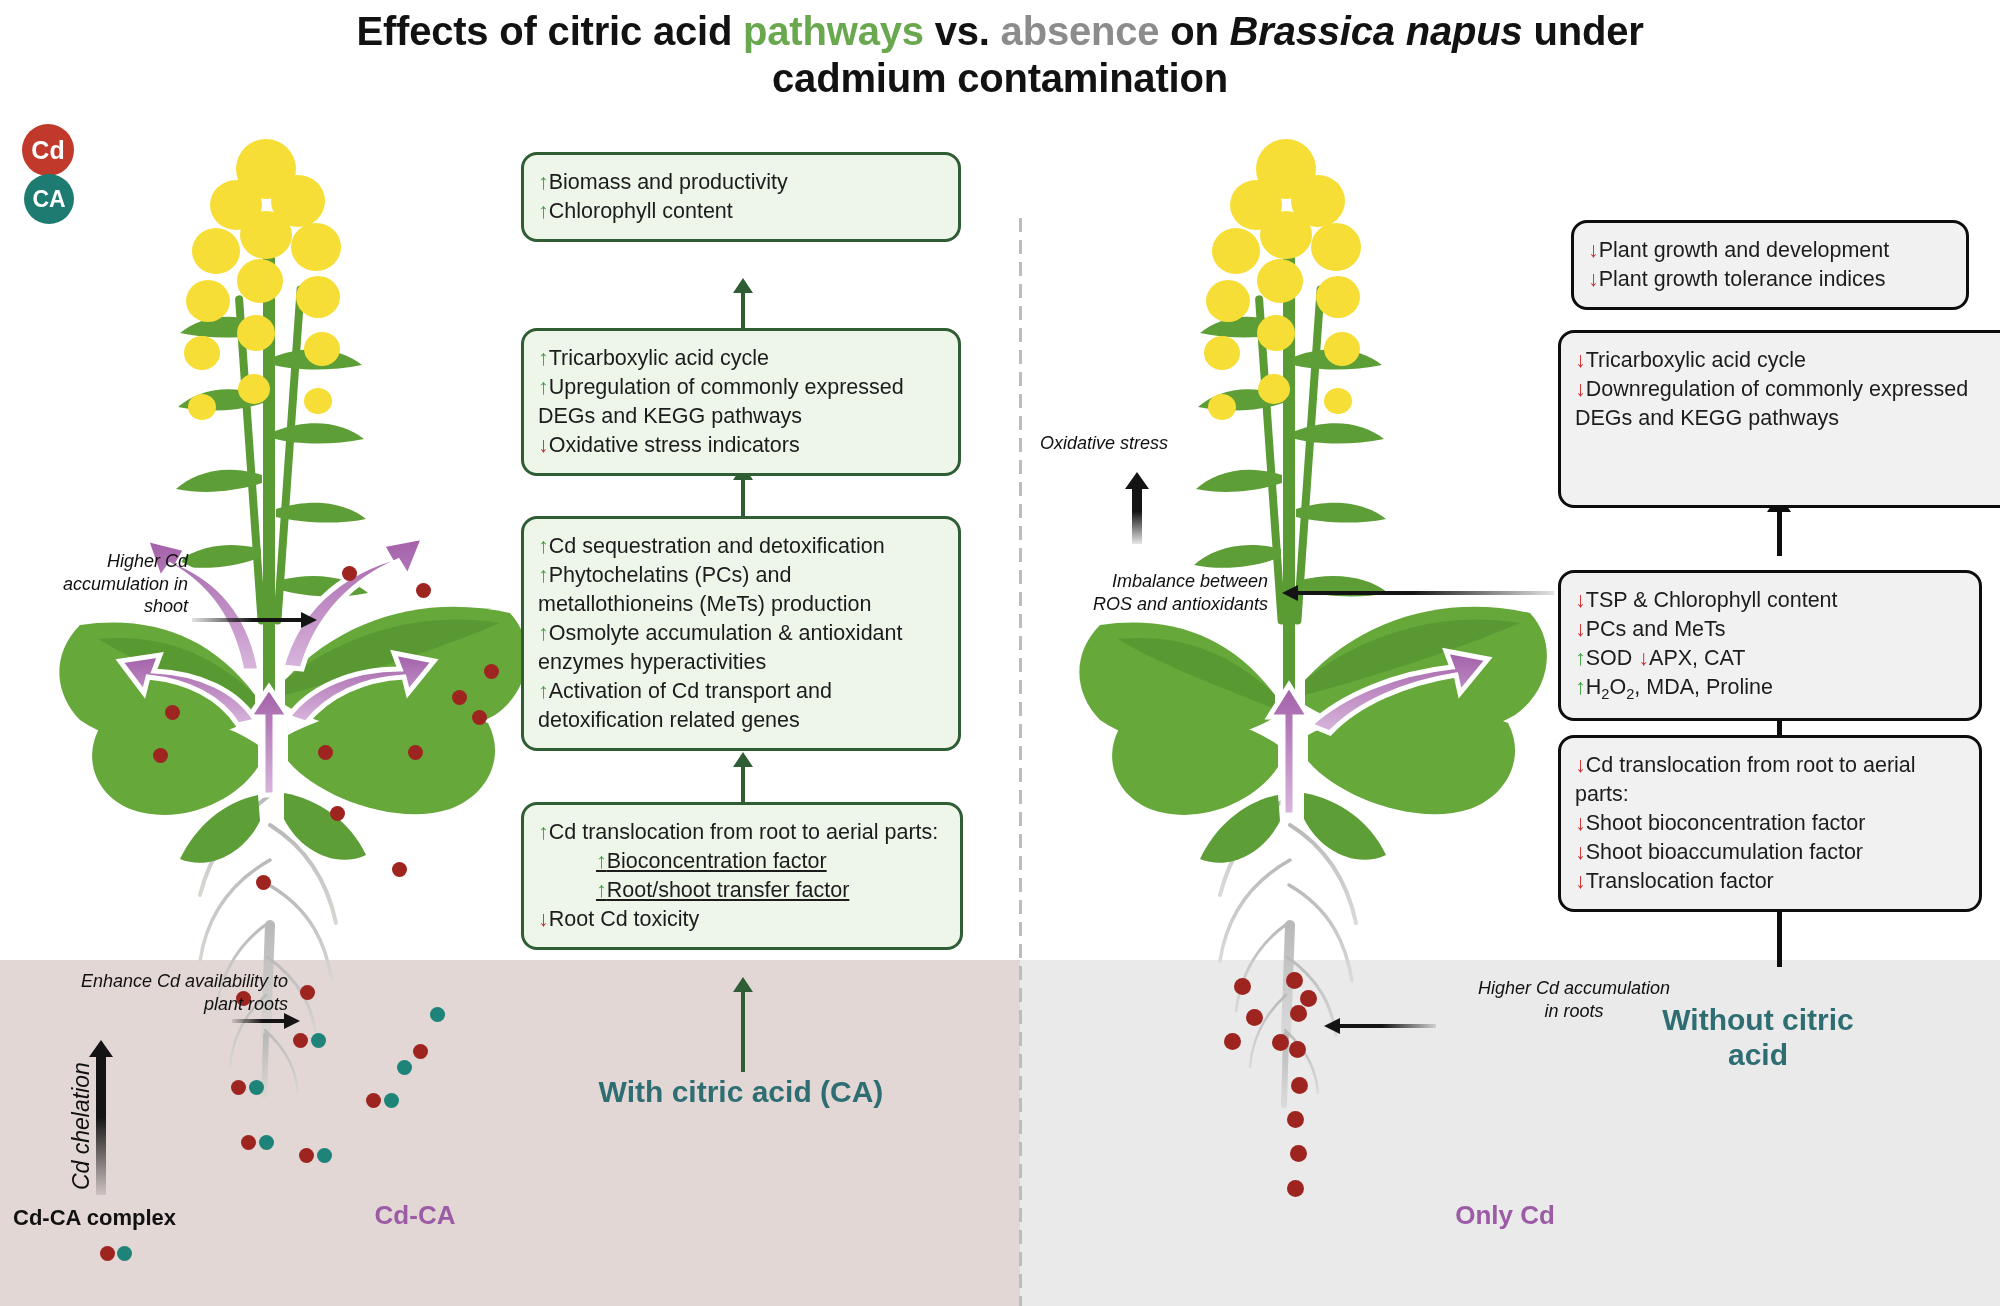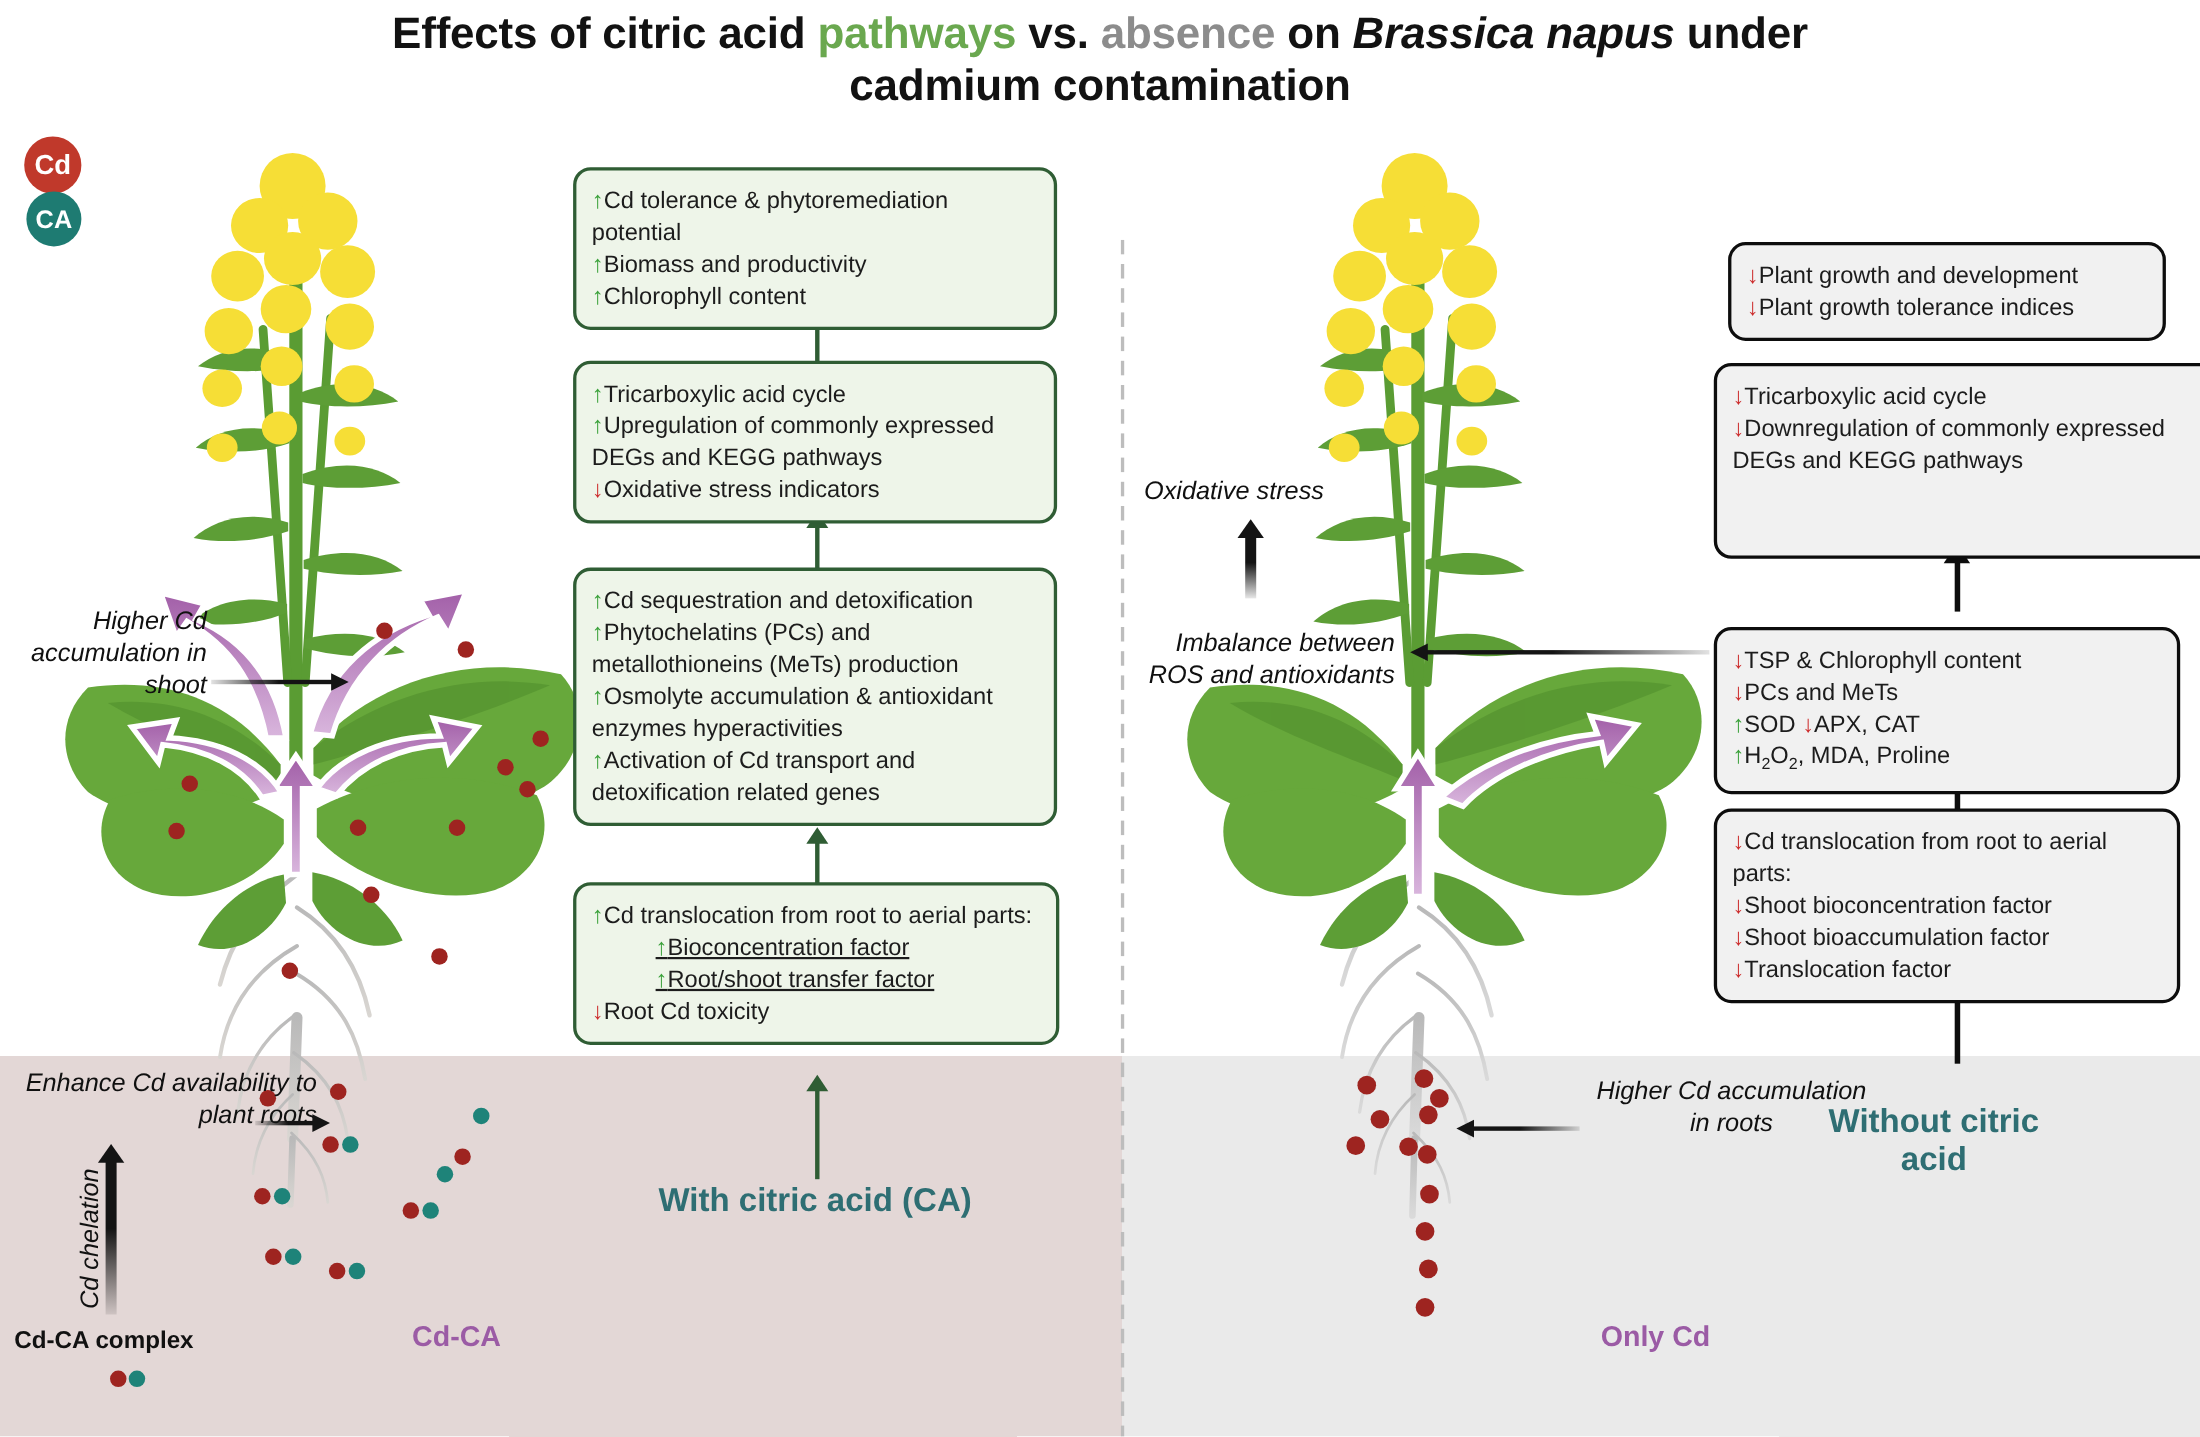--- a/index.html
+++ b/index.html
@@ -46,21 +46,21 @@
 
   
   .conn{position:absolute;background:#2f5d34;width:4px;}
   .conn.k{background:#0d0d0d;width:5px;}
   .tri{position:absolute;width:0;height:0;
     border-left:10px solid transparent;border-right:10px solid transparent;
     border-bottom:15px solid #2f5d34;}
   .tri.k{border-left-width:12px;border-right-width:12px;border-bottom:18px solid #0d0d0d;}
 
   
-  .ann{position:absolute;font-style:italic;font-size:23px;color:#101010;line-height:1.25;}
+  .ann{position:absolute;font-style:italic;font-size:18px;color:#101010;line-height:1.25;}
   .ann.r{text-align:right;}
 
   
   .parrow{position:absolute;height:8px;}
   .parrow .shaft{position:absolute;top:2px;height:4px;left:0;right:13px;
     background:linear-gradient(90deg,rgba(20,20,20,.12),#141414 55%);}
   .parrow .head{position:absolute;right:0;top:-4px;width:0;height:0;
     border-top:8px solid transparent;border-bottom:8px solid transparent;
     border-left:16px solid #141414;}
   .parrow.left .shaft{background:linear-gradient(270deg,rgba(20,20,20,.12),#141414 55%);
@@ -335,21 +335,20 @@
   <div class="conn" style="left:741px;top:478px;height:58px;"></div>
   <div class="tri" style="left:733px;top:465px;"></div>
 
   <div class="conn" style="left:741px;top:765px;height:56px;"></div>
   <div class="tri" style="left:733px;top:752px;"></div>
 
   <div class="conn" style="left:741px;top:990px;height:82px;"></div>
   <div class="tri" style="left:733px;top:977px;"></div>
 
   <div class="box green" id="box-outcomes" style="left:521px;top:152px;width:440px;">
-      <div class="ln"><span class="up">↑</span>Cd tolerance &amp; phytoremediation potential</div>
       <div class="ln"><span class="up">↑</span>Biomass and productivity</div>
       <div class="ln"><span class="up">↑</span>Chlorophyll content</div>
     </div>
   <div class="box green" id="box-molecular" style="left:521px;top:328px;width:440px;">
       <div class="ln"><span class="up">↑</span>Tricarboxylic acid cycle</div>
       <div class="ln"><span class="up">↑</span>Upregulation of commonly expressed DEGs and KEGG pathways</div>
       <div class="ln"><span class="dn">↓</span>Oxidative stress indicators</div>
     </div>
   <div class="box green" id="box-sequestration" style="left:521px;top:516px;width:440px;">
       <div class="ln"><span class="up">↑</span>Cd sequestration and detoxification</div>

